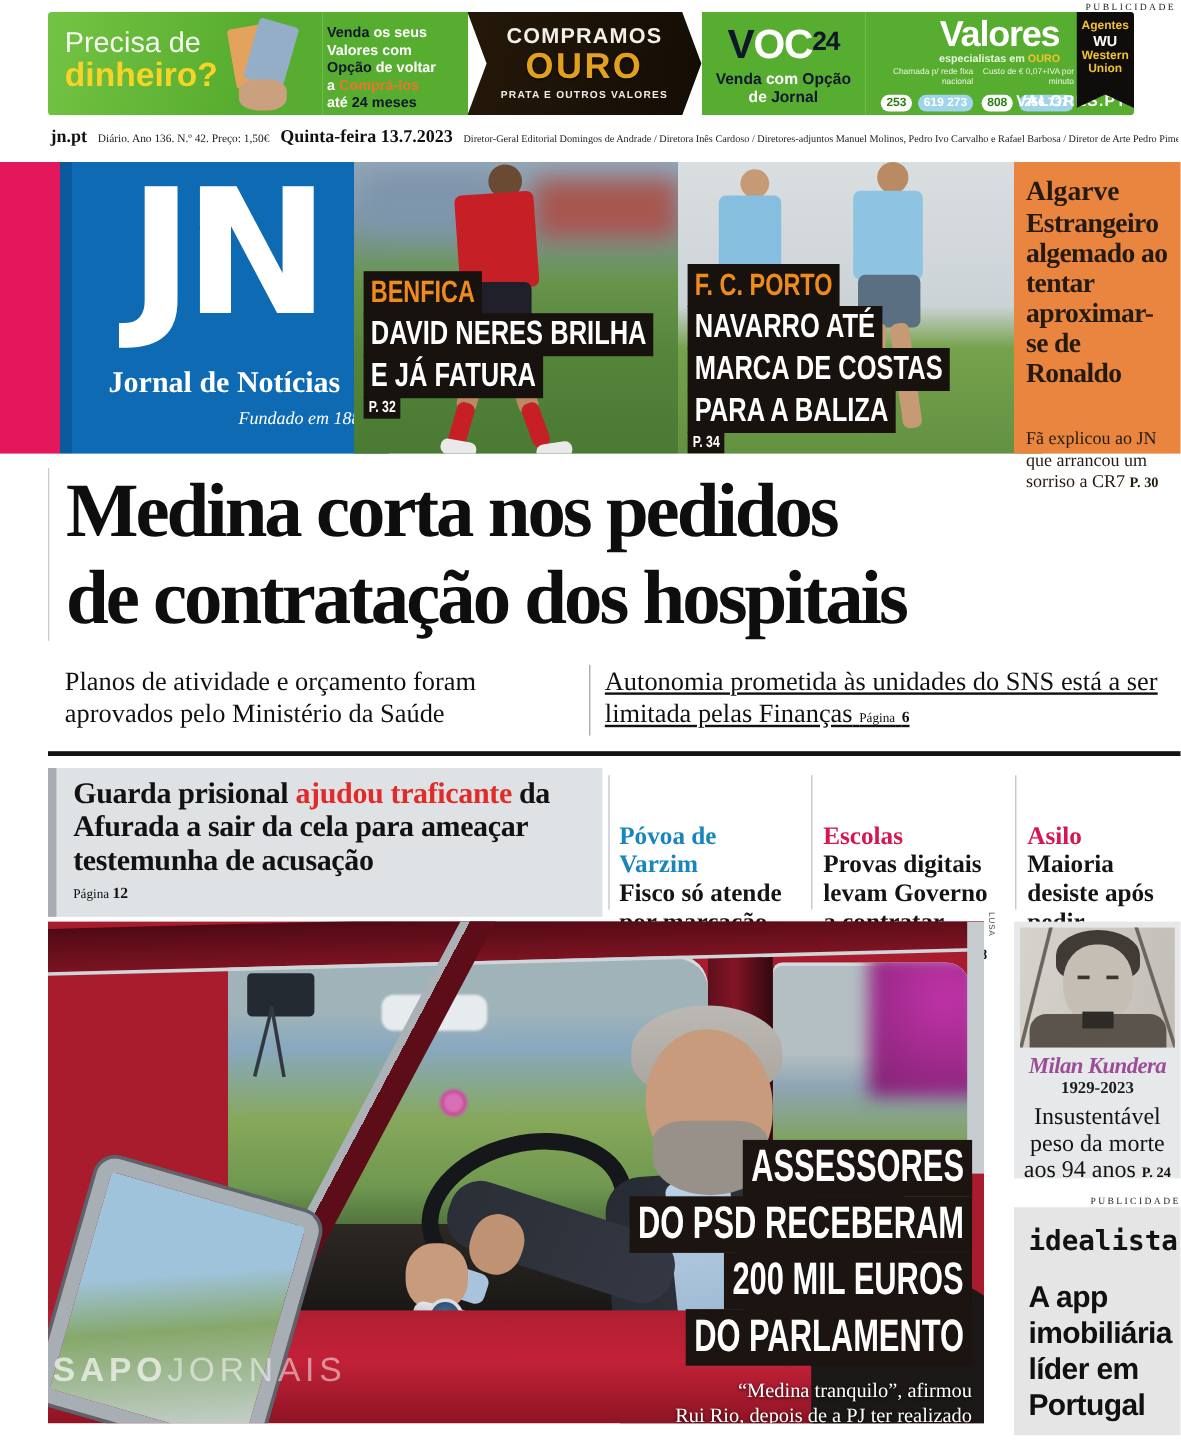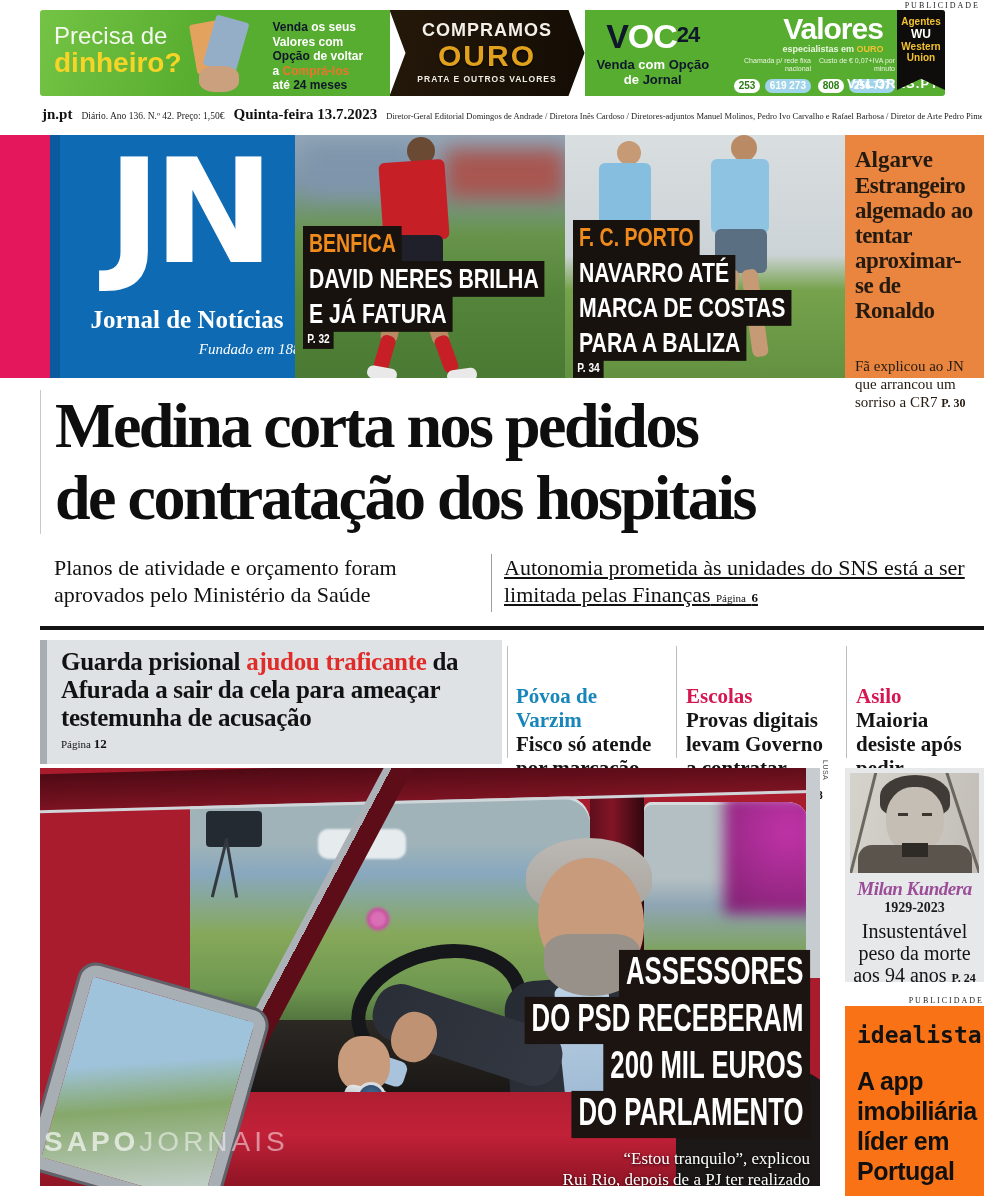--- a/index.html
+++ b/index.html
@@ -196,21 +196,21 @@
   .keye{position:absolute;top:40px;width:10px;height:3px;background:#3a352f;}
   .ke1{left:48px;} .ke2{left:72px;}
   .kcoat{position:absolute;left:8px;bottom:-4px;width:114px;height:32px;border-radius:14px 14px 0 0;background:#5a544d;}
   .kcollar{position:absolute;left:52px;bottom:16px;width:26px;height:14px;background:#2e2a26;}
   .kun-name{margin-top:5px;font:italic bold 19px "Liberation Serif",serif;color:#9b4d98;letter-spacing:-.5px;}
   .kun-years{font:bold 14px "Liberation Serif",serif;color:#1c1c1c;}
   .kun-text{margin-top:4px;font:20px/22px "Liberation Serif",serif;color:#141414;padding:0 4px;}
   .kun-text .pagenum{font-size:12px;}
 
   
-  .ideal{position:absolute;left:845px;top:1006px;width:139px;height:190px;background:#f97316;box-sizing:border-box;
+  .ideal{position:absolute;left:845px;top:1006px;width:139px;height:190px;background:#e5e5e5;box-sizing:border-box;
        padding:16px 12px 0;}
   .ideal-logo{font:bold 23px "DejaVu Sans Mono",monospace;color:#121212;letter-spacing:0;}
   .ideal-text{margin-top:18px;font:bold 25px/30px "Liberation Sans",sans-serif;color:#101010;letter-spacing:-.5px;}
 </style>
 </head>
 <body>
 
 <div class="page">
 
   <div class="pub-label pub-top">PUBLICIDADE</div>
@@ -399,21 +399,21 @@
     <div class="mirror"></div>
     <div class="person-blob"></div>
     <div class="rightwall"></div>
 
     <div class="psd">
       <div class="psd-line">ASSESSORES</div>
       <div class="psd-line">DO PSD RECEBERAM</div>
       <div class="psd-line">200 MIL EUROS</div>
       <div class="psd-line">DO PARLAMENTO</div>
       <div class="psd-cap">
-        <div>“Estou tranquilo”, explicou</div>
+        <div>“Medina tranquilo”, afirmou</div>
         <div>Rui Rio, depois de a PJ ter realizado</div>
 
       </div>
     </div>
     <div class="wm"><span class="sb">SAPO</span><span>JORNAIS</span></div>
   </div>
   <div class="credit">LUSA</div>
 
   <div class="kun">
     <div class="kun-photo">

